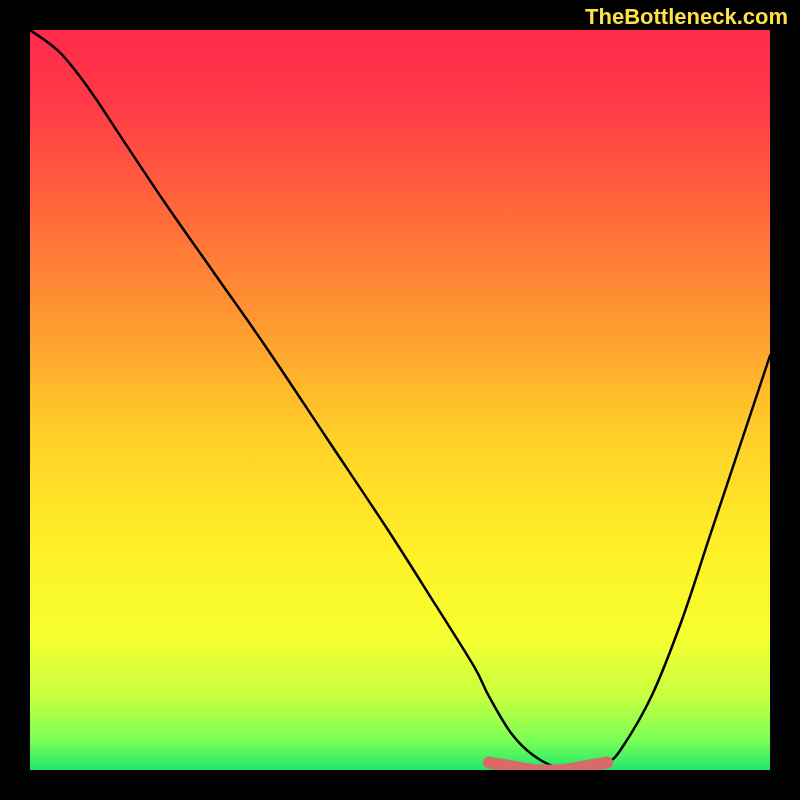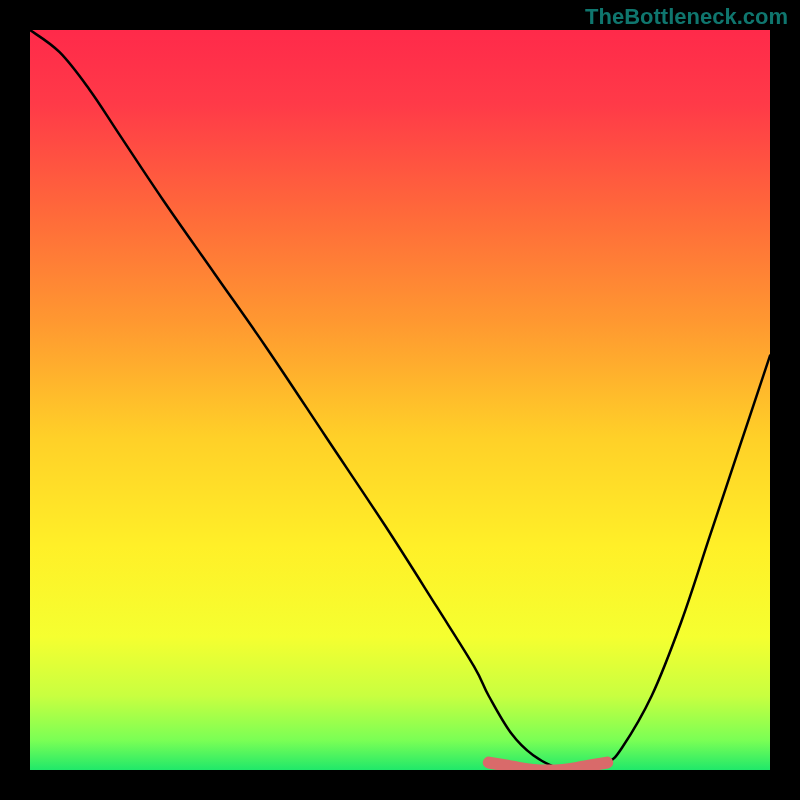--- a/index.html
+++ b/index.html
@@ -8,21 +8,21 @@
     width: 800px;
     height: 800px;
     background: #000;
     position: relative;
     font-family: Arial, Helvetica, sans-serif;
   }
   .watermark {
     position: absolute;
     top: 4px;
     right: 12px;
-    color: #0f766e;
+    color: #fde047;
     font-size: 22px;
     font-weight: 600;
     z-index: 10;
   }
   .plot-area {
     position: absolute;
     left: 30px;
     top: 30px;
     width: 740px;
     height: 740px;

